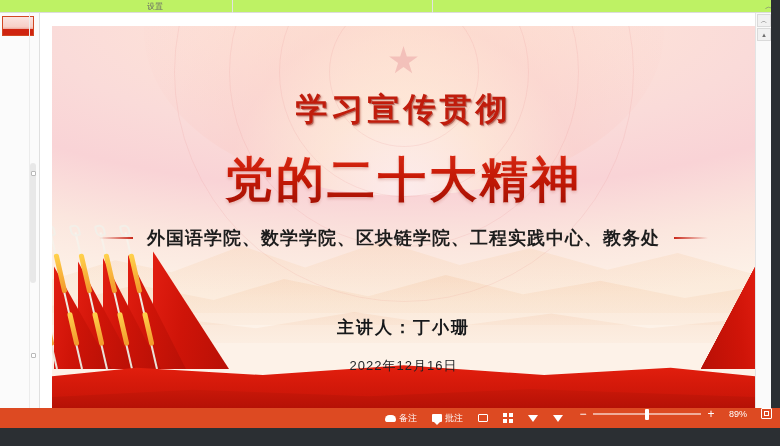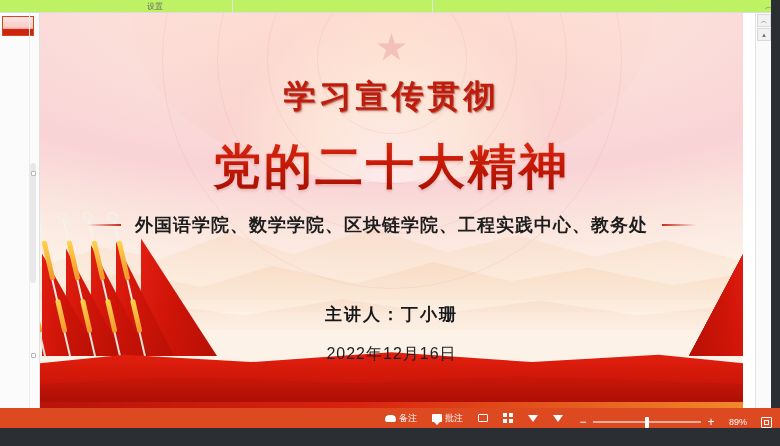--- a/index.html
+++ b/index.html
@@ -57,23 +57,23 @@
   }
   .rail-handle {
     position: absolute; width: 5px; height: 5px; background: #fff;
     border: 1px solid #b9b9b9; border-radius: 1px; right: -1px;
   }
   .rail-handle.h1 { top: 158px; }
   .rail-handle.h2 { top: 340px; }
 
   
   .stage {
-    position: absolute; left: 40px; top: 13px;
+    position: absolute; left: 40px; top: 26px;
     width: 715px; height: 395px; background: #ffffff;
-    display: flex; align-items: flex-start; justify-content: flex-start;
+    display: flex; align-items: flex-start; justify-content: flex-end;
   }
   .slide {
     position: relative; width: 703px; height: 395px; overflow: hidden;
     background:
       radial-gradient(120% 70% at 50% 0%, #ffe9d6 0%, #fde1d8 24%, #fadbd9 42%, #f9d3d6 60%, #fbe6de 80%, #fdf2e8 100%);
   }
   
   .halo {
     position: absolute; left: 50%; top: -160px; transform: translateX(-50%);
     width: 520px; height: 330px; border-radius: 50%;
@@ -198,21 +198,21 @@
     font-weight: bold; font-size: 18px; color: #1d1d1d; letter-spacing: 1px;
     white-space: nowrap;
   }
   .speaker {
     position: absolute; left: 0; top: 290px; width: 100%;
     text-align: center; font-size: 17px; font-weight: bold;
     color: #16181a; letter-spacing: 2px;
   }
   .date {
     position: absolute; left: 0; top: 331px; width: 100%;
-    text-align: center; font-size: 16px; color: #1d1f22; letter-spacing: 1px;
+    text-align: center; font-size: 13px; color: #1d1f22; letter-spacing: 1px;
   }
 
   
   .vscroll {
     position: absolute; right: 9px; top: 13px; width: 16px; height: 395px;
     background: #fafafa; border-left: 1px solid #e4e4e4;
   }
   .vs-btn {
     position: absolute; left: 1px; width: 14px; height: 13px;
     display: flex; align-items: center; justify-content: center;
@@ -223,21 +223,21 @@
   .vs-btn.up2 { top: 15px; }
   .vs-rightedge {
     position: absolute; right: 0; top: 0; width: 9px; height: 408px;
     background: #2b2f33;
   }
 
   
   .statusbar {
     position: absolute; left: 0; bottom: 18px; width: 780px; height: 20px;
     background: #dd4a22;
-    display: flex; align-items: flex-end; color: #ffffff; font-size: 9px;
+    display: flex; align-items: flex-start; color: #ffffff; font-size: 9px;
   }
   .sb-left { flex: 1; }
   .sb-item {
     display: flex; align-items: center; gap: 3px; padding: 0 7px;
     height: 20px; white-space: nowrap;
   }
   .sb-icon {
     display: inline-flex; align-items: center; justify-content: center;
     width: 11px; height: 11px; font-size: 9px; line-height: 1;
   }

